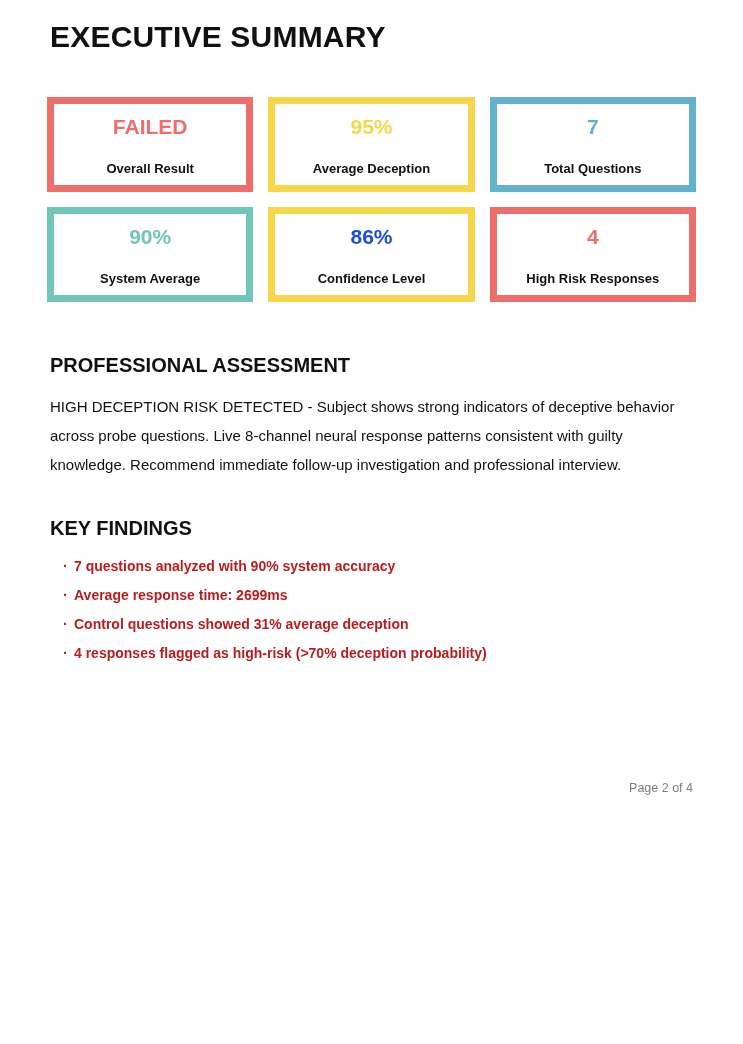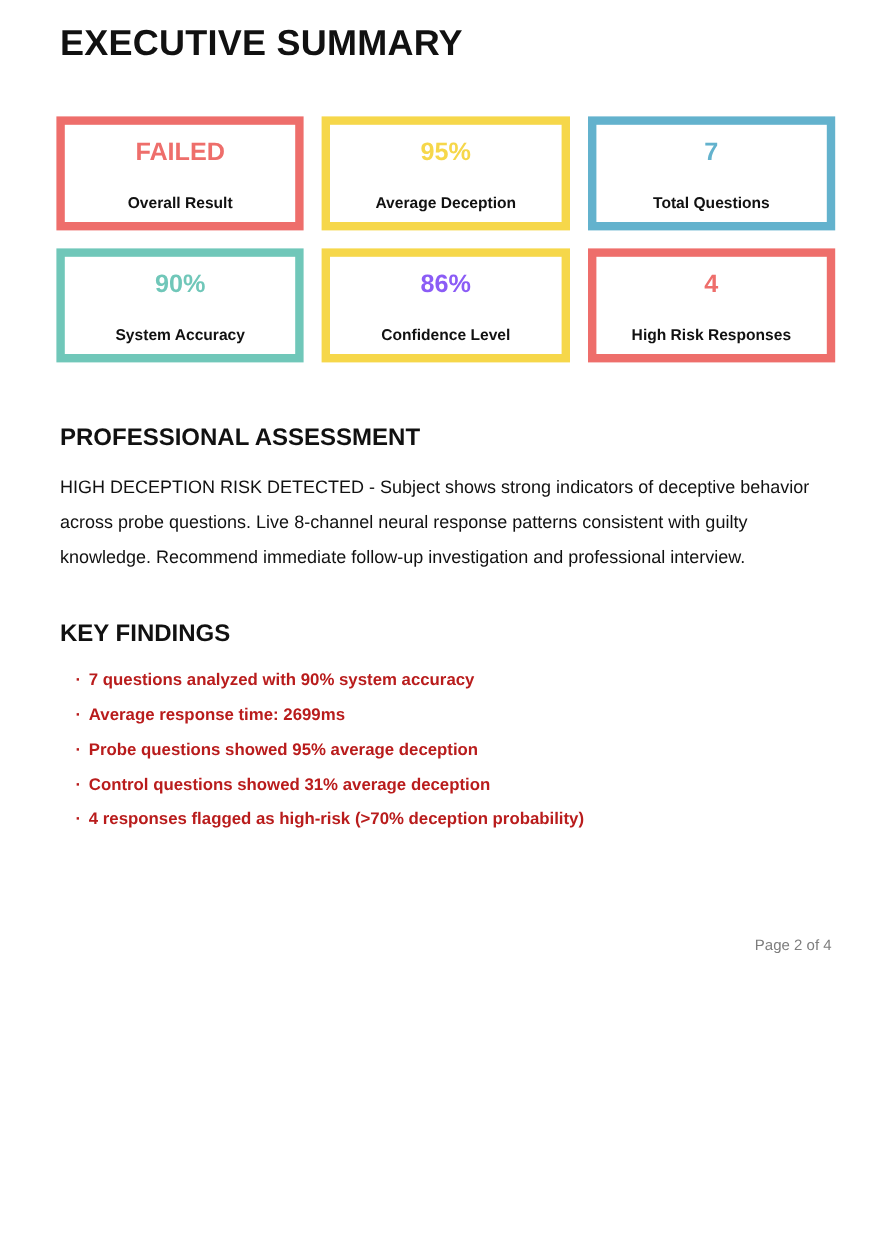--- a/index.html
+++ b/index.html
@@ -117,44 +117,43 @@
       <div class="stat-label">Average Deception</div>
     </div>
 
     <div class="stat-card" style="border-color: rgb(99, 178, 205);">
       <div class="stat-value" style="color: rgb(99, 178, 205);">7</div>
       <div class="stat-label">Total Questions</div>
     </div>
 
     <div class="stat-card" style="border-color: rgb(112, 199, 185);">
       <div class="stat-value" style="color: rgb(112, 199, 185);">90%</div>
-      <div class="stat-label">System Accuracy</div>
+      <div class="stat-label">System Average</div>
     </div>
 
     <div class="stat-card" style="border-color: rgb(246, 215, 74);">
-      <div class="stat-value" style="color: #8b5cf6;">86%</div>
+      <div class="stat-value" style="color: #1d4ed8;">86%</div>
       <div class="stat-label">Confidence Level</div>
     </div>
 
     <div class="stat-card" style="border-color: rgb(238, 110, 107);">
       <div class="stat-value" style="color: rgb(238, 110, 107);">4</div>
       <div class="stat-label">High Risk Responses</div>
     </div>
 
   </div>
 
   <h2 class="section-heading section-assessment">PROFESSIONAL ASSESSMENT</h2>
 
   <p class="assessment-body">HIGH DECEPTION RISK DETECTED - Subject shows strong indicators of deceptive behavior across probe questions. Live 8-channel neural response patterns consistent with guilty knowledge. Recommend immediate follow-up investigation and professional interview.</p>
 
   <h2 class="section-heading section-findings">KEY FINDINGS</h2>
 
   <ul class="findings-list">
     <li>7 questions analyzed with 90% system accuracy</li>
     <li>Average response time: 2699ms</li>
-    <li>Probe questions showed 95% average deception</li>
     <li>Control questions showed 31% average deception</li>
     <li>4 responses flagged as high-risk (&gt;70% deception probability)</li>
   </ul>
 
   <div class="page-footer">Page 2 of 4</div>
 
 </div>
 
 </body></html>

